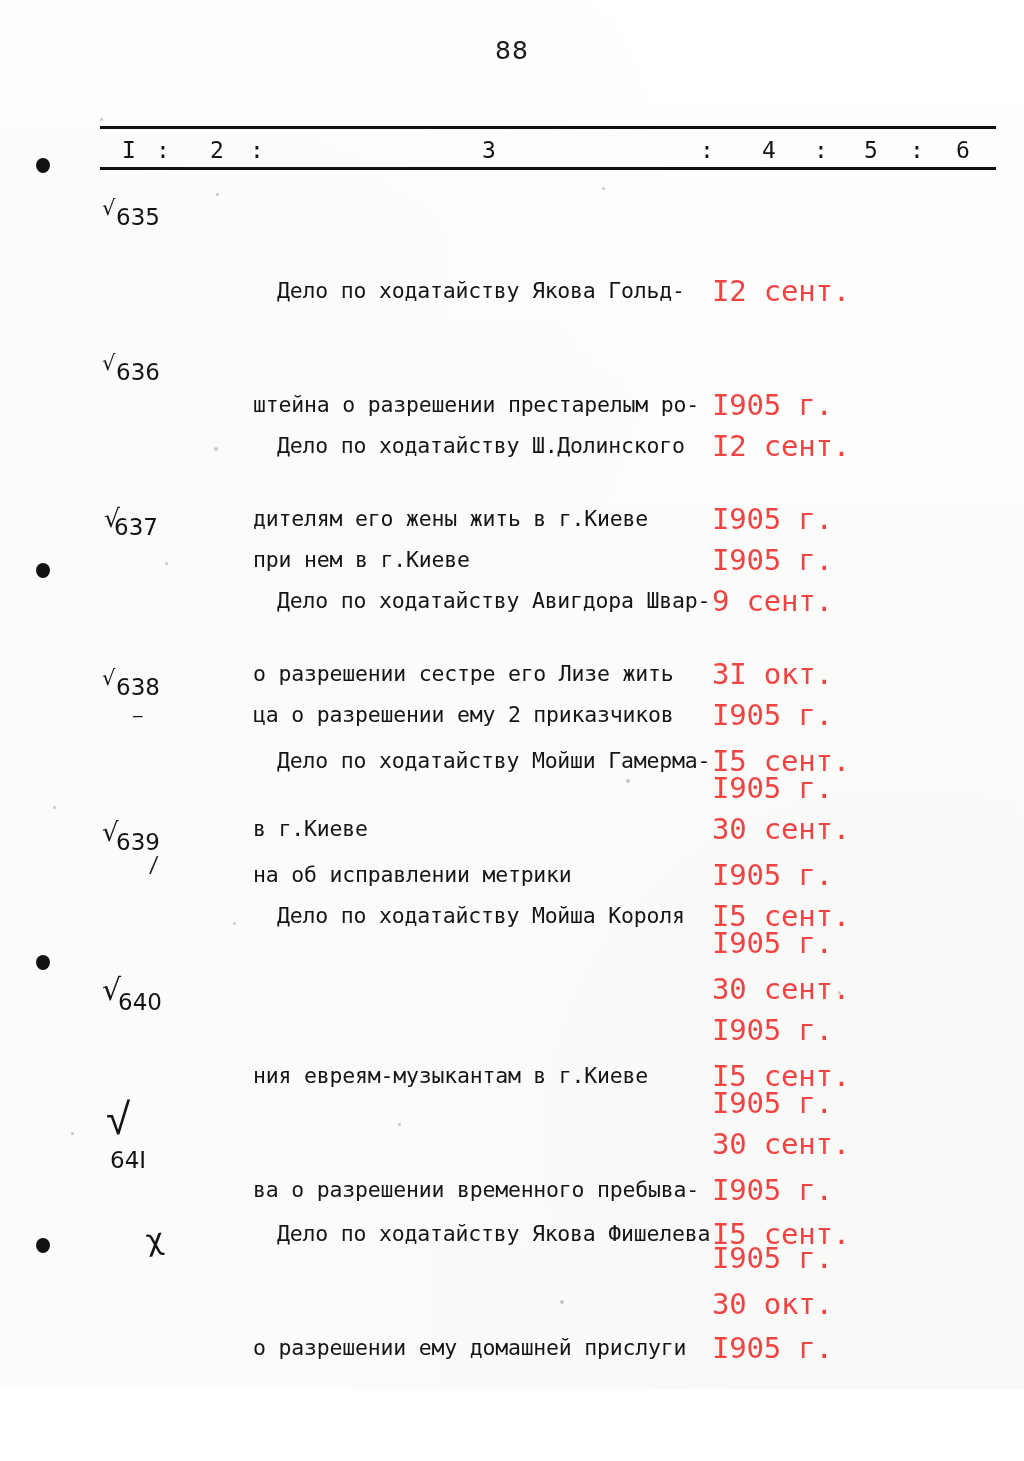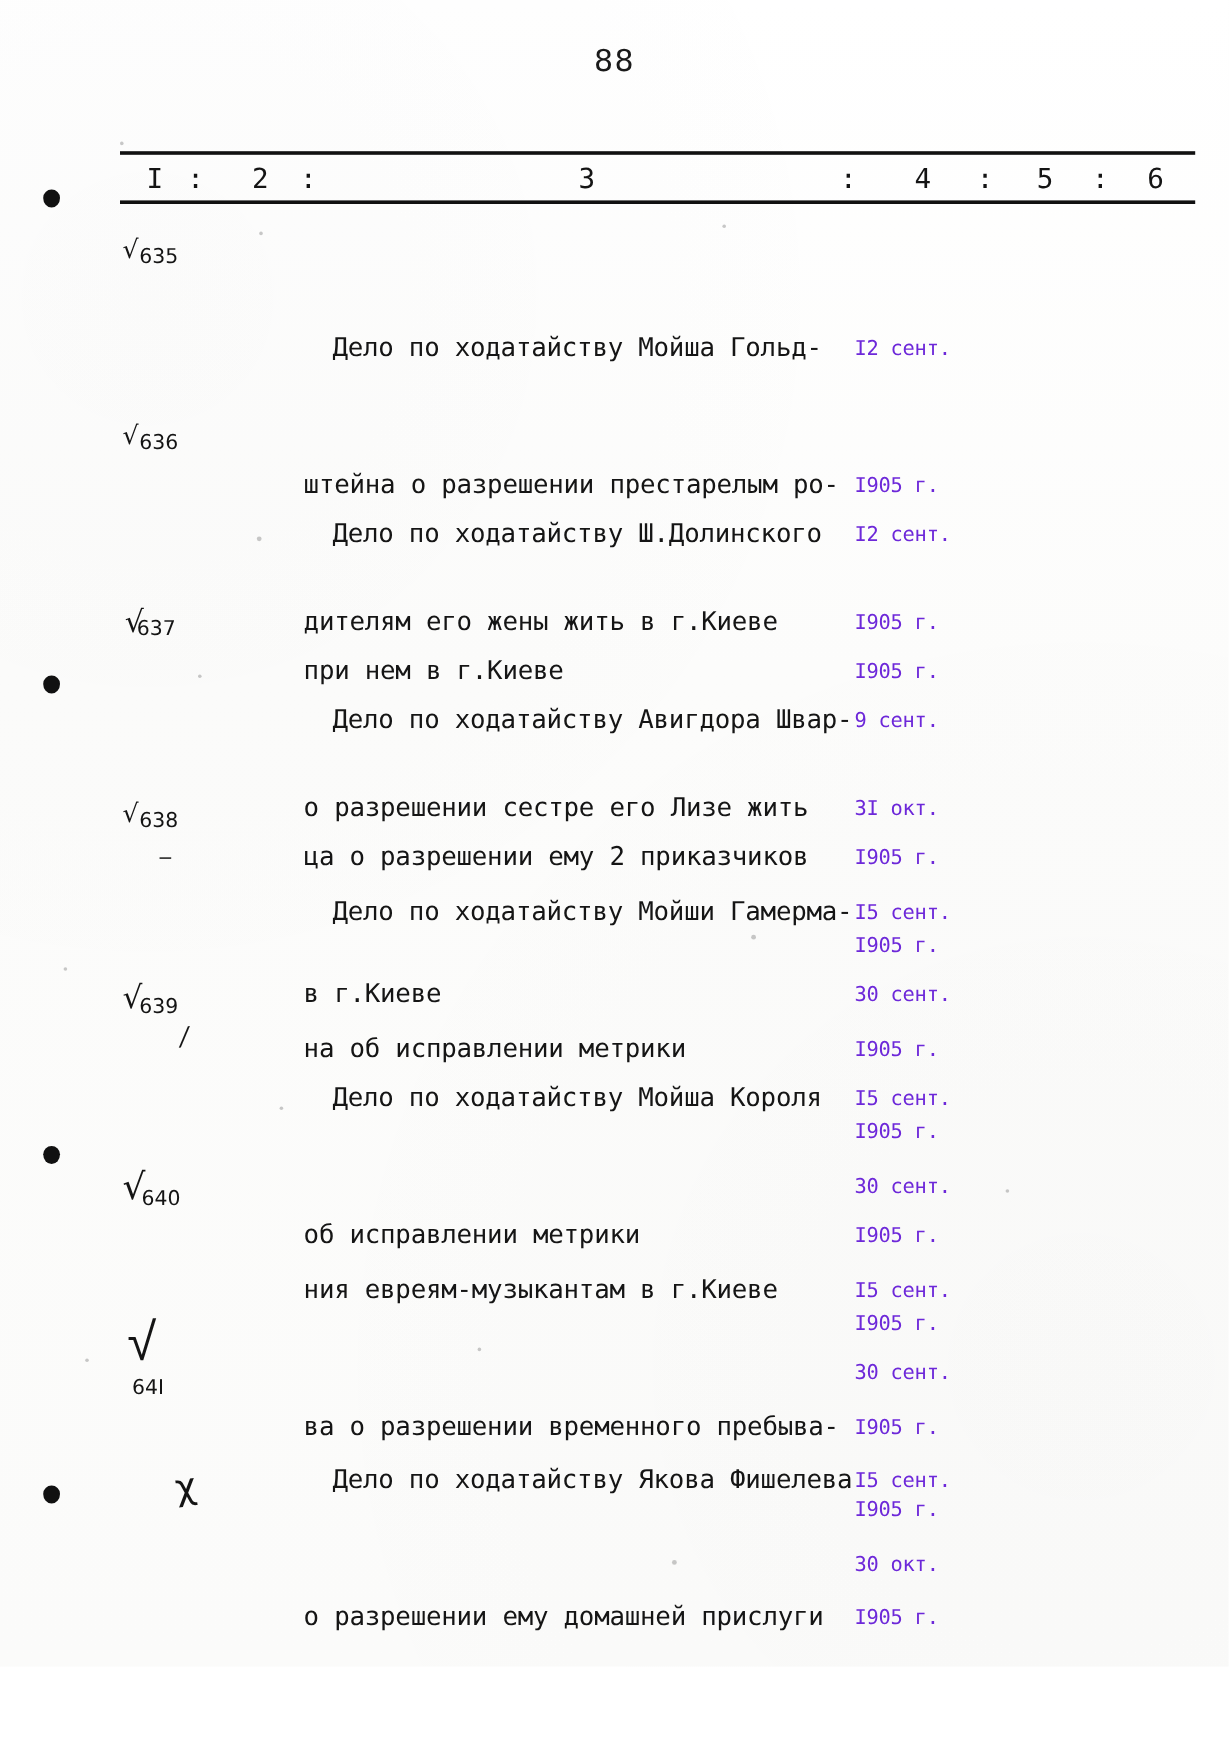--- a/index.html
+++ b/index.html
@@ -71,21 +71,21 @@
 
   
   .entry {
     position: absolute;
     left: 0;
     width: 1024px;
   }
   .entry-number {
     position: absolute;
     font-family: "DejaVu Sans", sans-serif;
-    font-size: 17px;
+    font-size: 23px;
     color: #141414;
     white-space: pre;
   }
   .checkmark {
     position: absolute;
     font-family: "DejaVu Sans", sans-serif;
     color: #141414;
     line-height: 1;
     white-space: pre;
   }
@@ -103,24 +103,24 @@
     color: #151515;
     white-space: pre;
   }
   .desc .first-line { padding-left: 24px; }
 
   .dates {
     position: absolute;
     left: 712px;
     width: 260px;
     font-family: "DejaVu Sans Mono", monospace;
-    font-size: 17px;
+    font-size: 29px;
     line-height: 38px;
     letter-spacing: -0.2px;
-    color: #6d28d9;
+    color: #ef4444;
     white-space: pre;
   }
 
   
   .margin-dot {
     position: absolute;
     left: 36px;
     width: 14px;
     height: 15px;
     background: #111111;
@@ -168,21 +168,21 @@
     <div class="colhead" style="left:714px;">:</div>
     <div class="colhead" style="left:764px;">5</div>
     <div class="colhead" style="left:810px;">:</div>
     <div class="colhead" style="left:856px;">6</div>
   </div>
 
   <div class="entry" style="top:196px;">
     <span class="checkmark check-small" style="left:102px; top:2px;">√</span>
     <span class="entry-number" style="left:116px; top:8px;">635</span>
     <div class="desc">
-      <div class="first-line">Дело по ходатайству Мойша Гольд-</div>
+      <div class="first-line">Дело по ходатайству Якова Гольд-</div>
       <div>штейна о разрешении престарелым ро-</div>
       <div>дителям его жены жить в г.Киеве</div>
     </div>
     <div class="dates">
       <div>I2 сент.</div>
       <div>I905 г.</div>
       <div>I905 г.</div>
     </div>
   </div>
 
@@ -234,21 +234,20 @@
       <div>I905 г.</div>
     </div>
   </div>
 
   <div class="entry" style="top:821px;">
     <span class="checkmark check-small" style="left:102px; top:-2px; font-size:26px;">√</span>
     <span class="entry-number" style="left:116px; top:8px;">639</span>
     <span class="pen-mark" style="left:152px; top:32px; font-size:22px;">⁄</span>
     <div class="desc">
       <div class="first-line">Дело по ходатайству Мойша Короля</div>
-      <div>об исправлении метрики</div>
       <div></div>
     </div>
     <div class="dates">
       <div>I5 сент.</div>
       <div>I905 г.</div>
       <div>30 сент.</div>
       <div>I905 г.</div>
     </div>
   </div>
 

